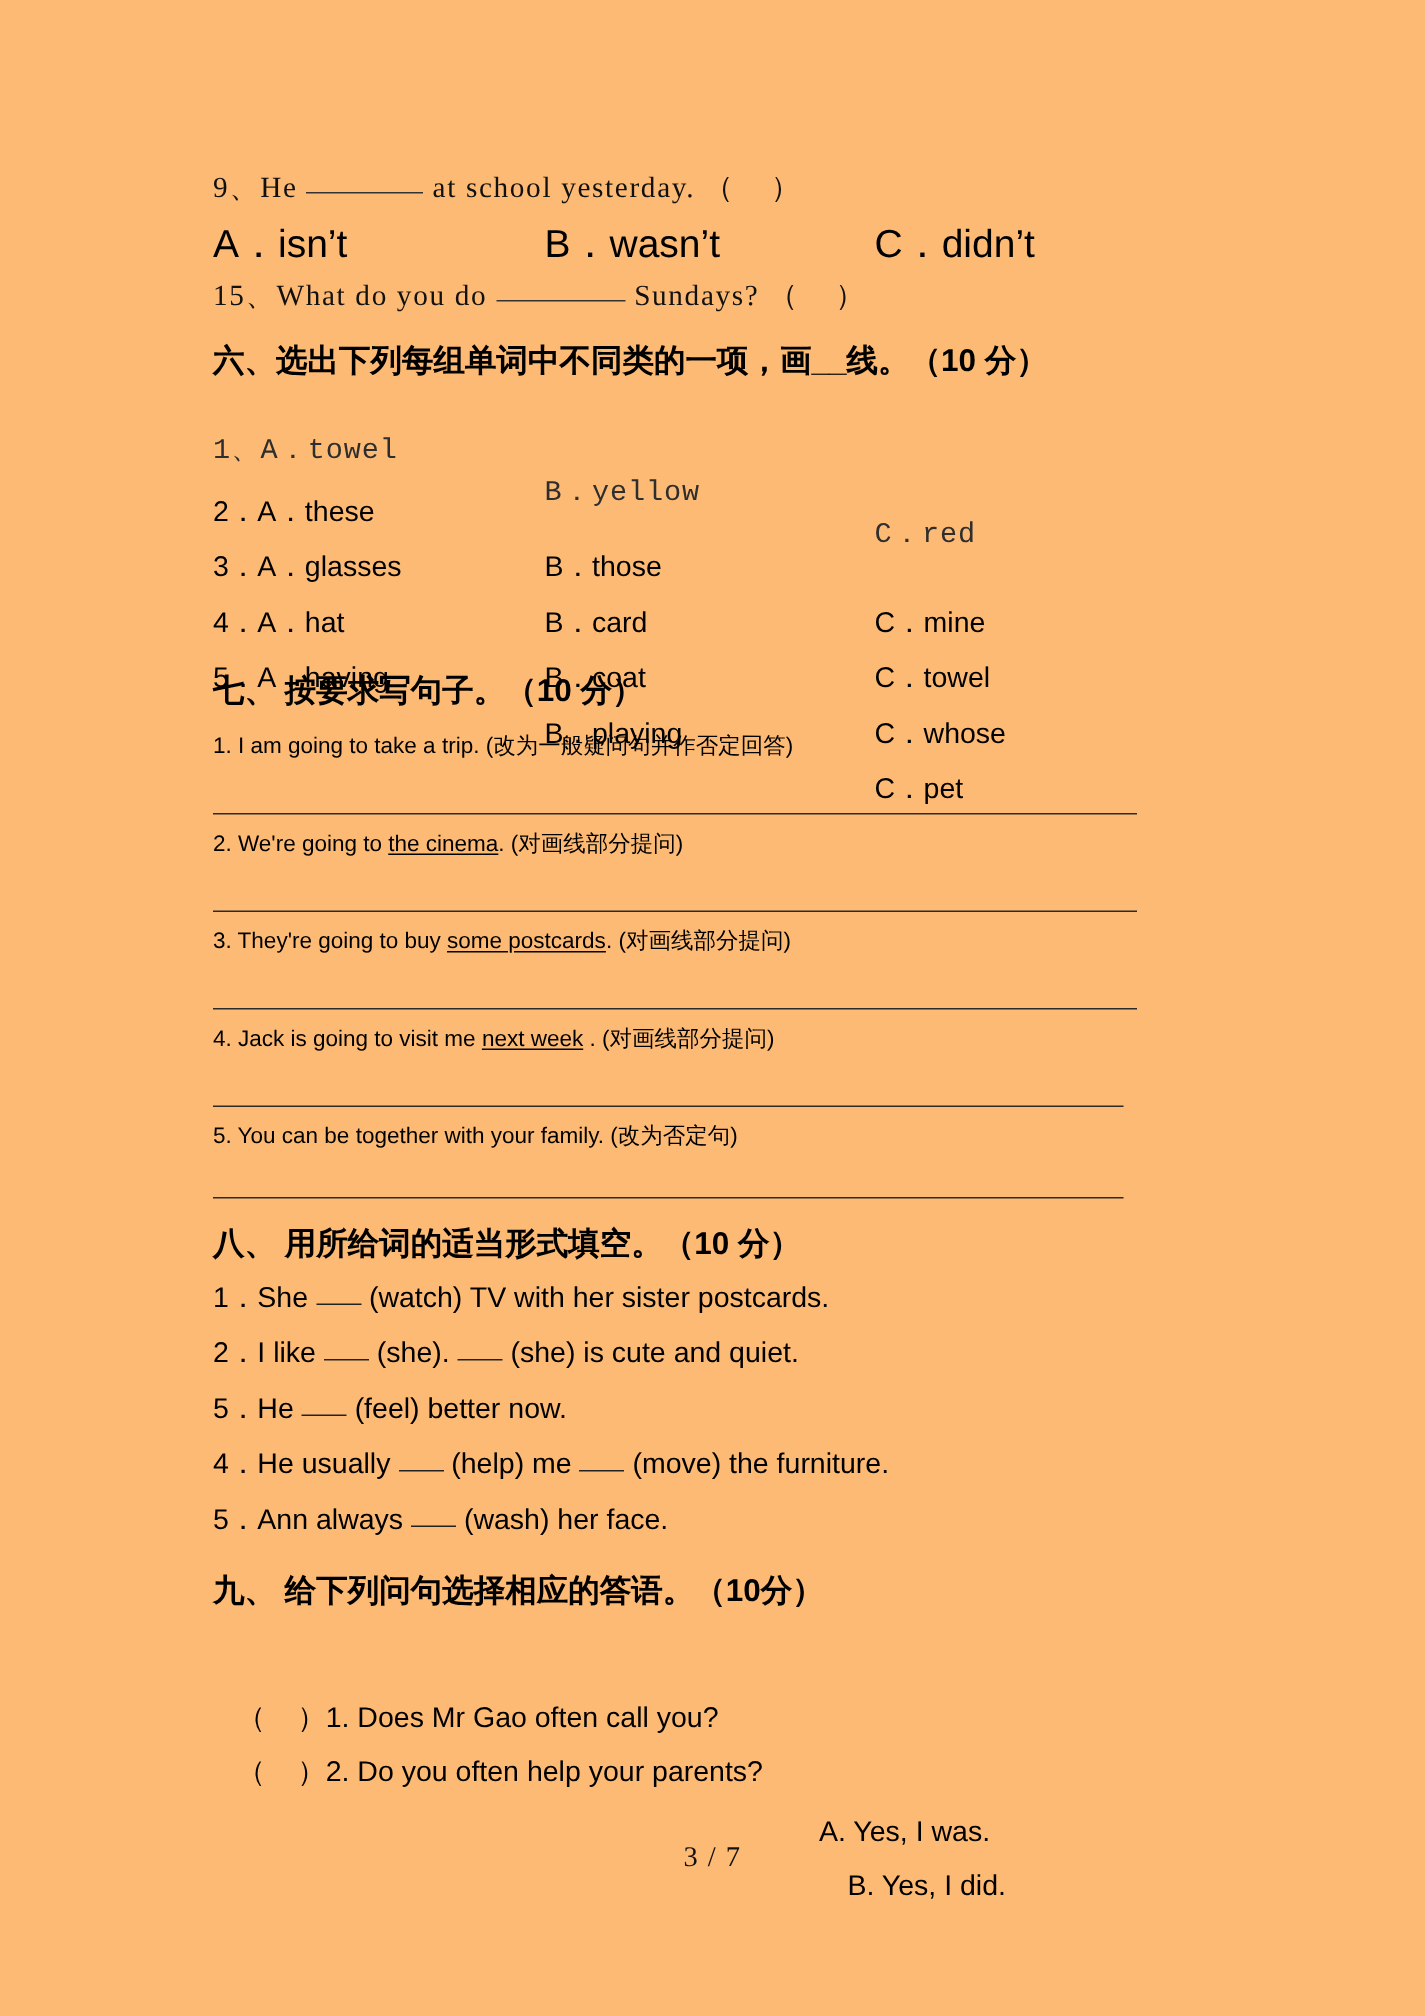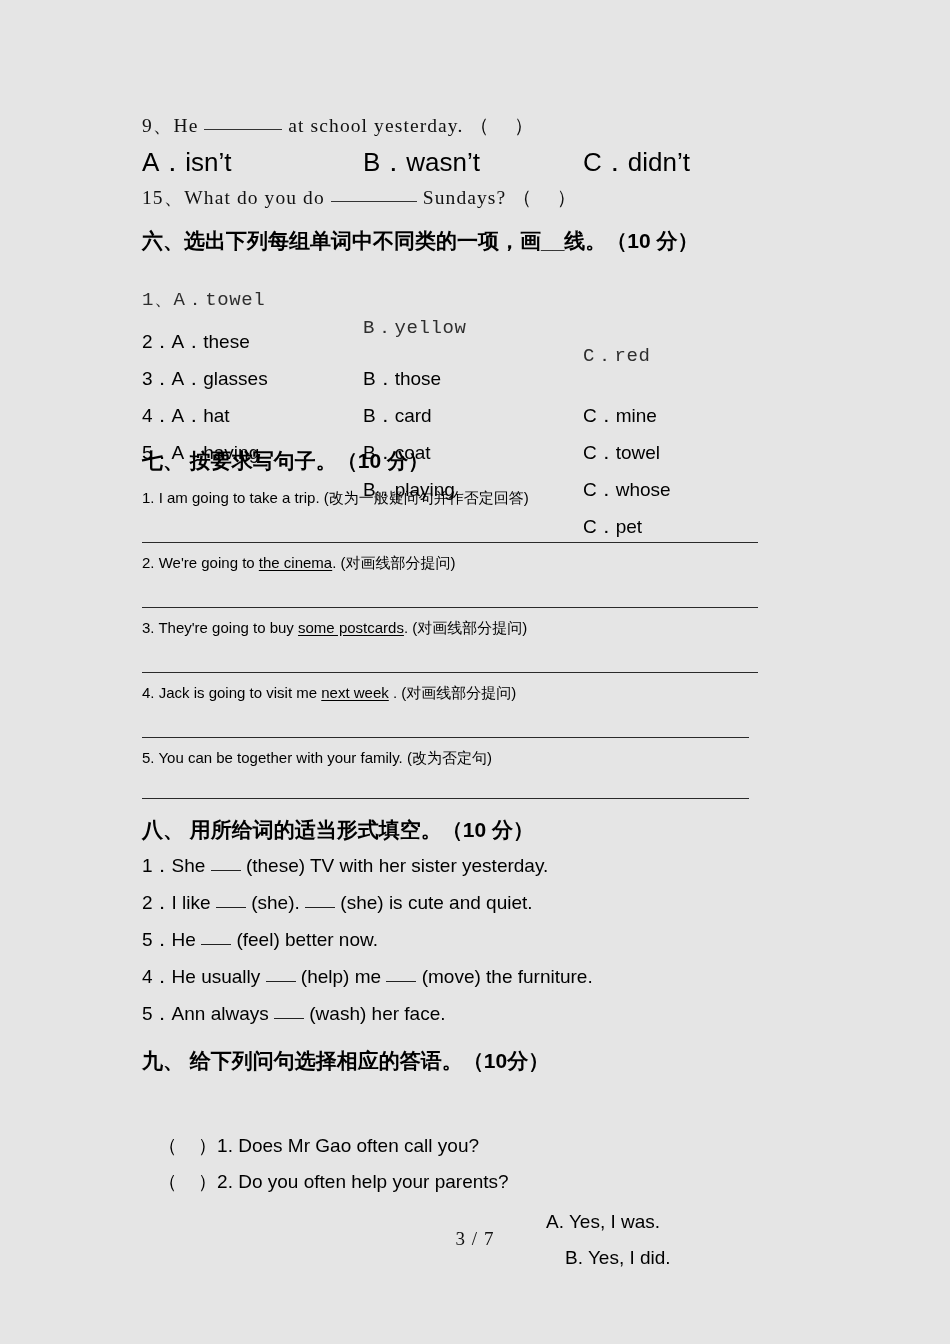--- a/index.html
+++ b/index.html
@@ -14,21 +14,21 @@
     font-family: "Liberation Sans", sans-serif;
     color: #000000;
     overflow: hidden;
   }
 
   .page {
     position: absolute;
     left: 0; top: 0;
     width: 950px;
     height: 1344px;
-    background: #e5e5e5;
+    background: #fdba74;
   }
 
   .content {
     position: absolute;
     left: 142px;
     top: 108px;
     width: 680px;
   }
 
   
@@ -229,21 +229,21 @@
       <hr class="answer-rule rule-short">
     </div>
 
     <div class="rw-item"><span>5. You can be together with your family. (改为否定句)</span></div>
     <div class="rule-wrap" style="padding-top:26px">
       <hr class="answer-rule rule-short">
     </div>
 
     <div class="sec-head" style="margin-top:14px">八、 用所给词的适当形式填空。（10 分）</div>
 
-    <div class="fill-row"><span>1．She </span><span class="ub"></span><span> (these) TV with her sister yesterday.</span></div>
+    <div class="fill-row"><span>1．She </span><span class="ub"></span><span> (watch) TV with her sister postcards.</span></div>
 
     <div class="fill-row"><span>2．I like </span><span class="ub"></span><span> (she). </span><span class="ub"></span><span> (she) is cute and quiet.</span></div>
 
     <div class="fill-row"><span>5．He </span><span class="ub"></span><span> (feel) better now.</span></div>
 
     <div class="fill-row"><span>4．He usually </span><span class="ub"></span><span> (help) me </span><span class="ub"></span><span> (move) the furniture.</span></div>
 
     <div class="fill-row"><span>5．Ann always </span><span class="ub"></span><span> (wash) her face.</span></div>
 
     <div class="sec-head" style="margin-top:12px">九、 给下列问句选择相应的答语。（10分）</div>

